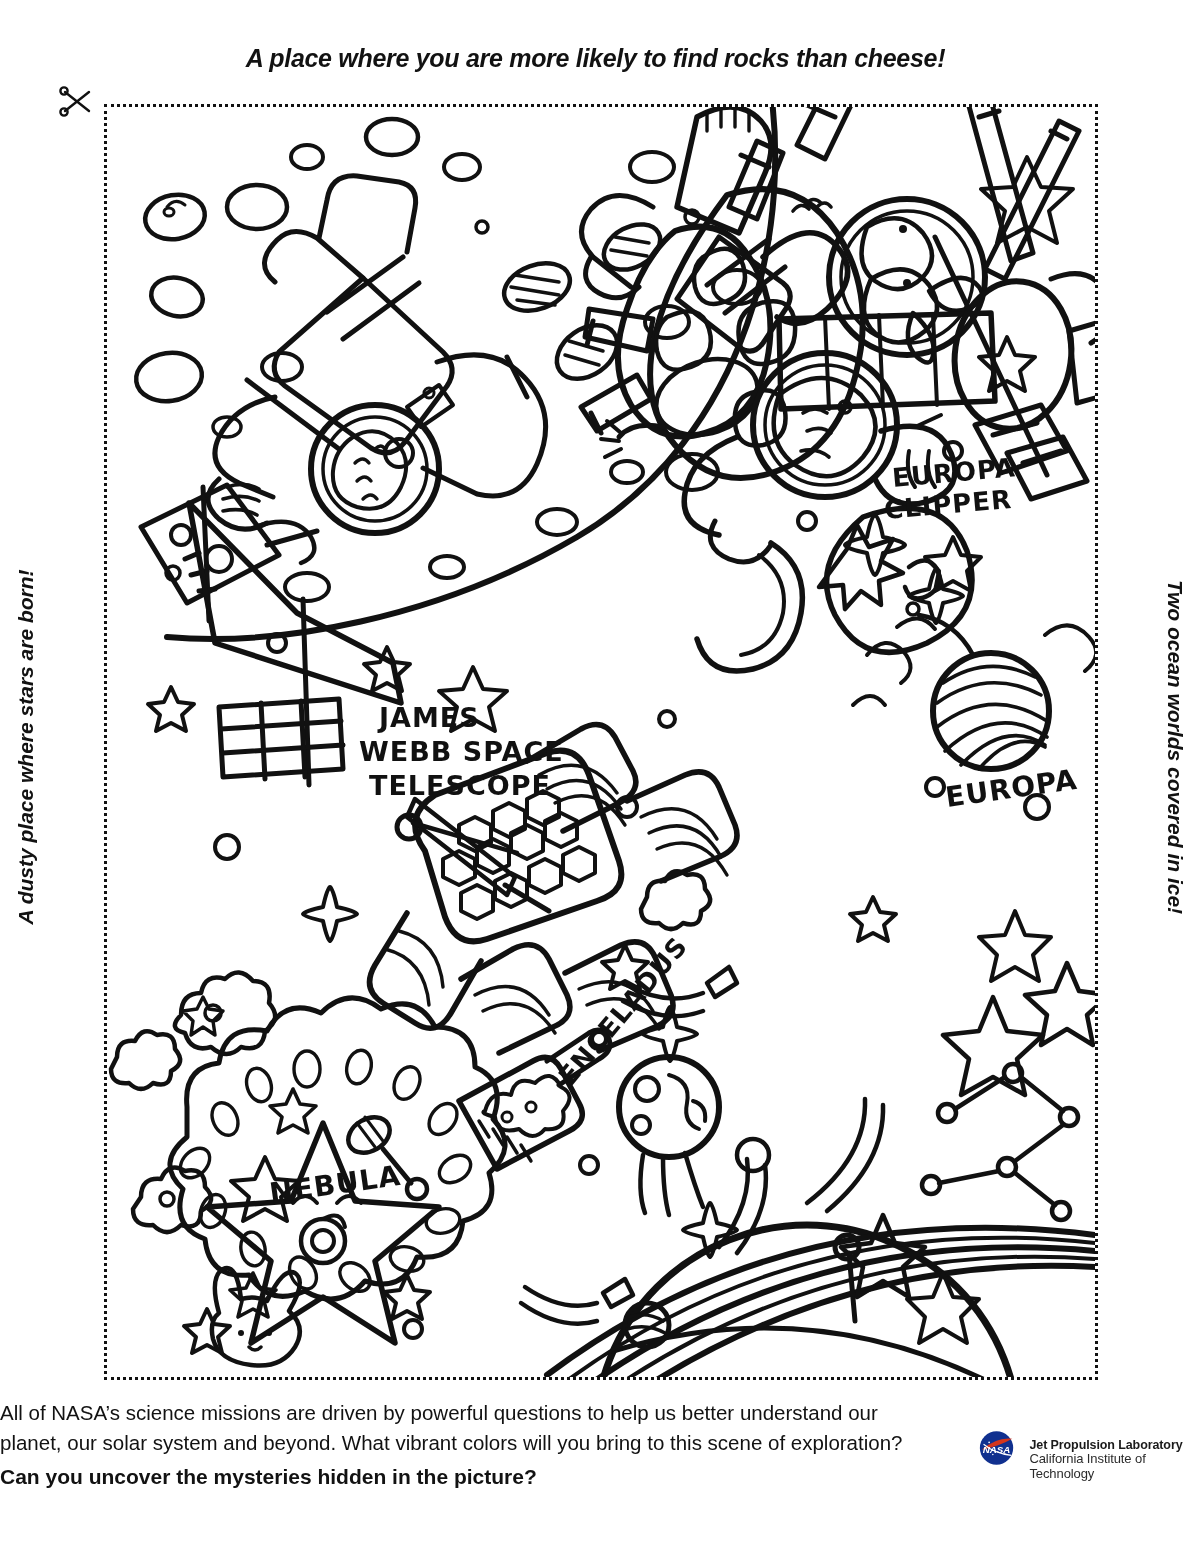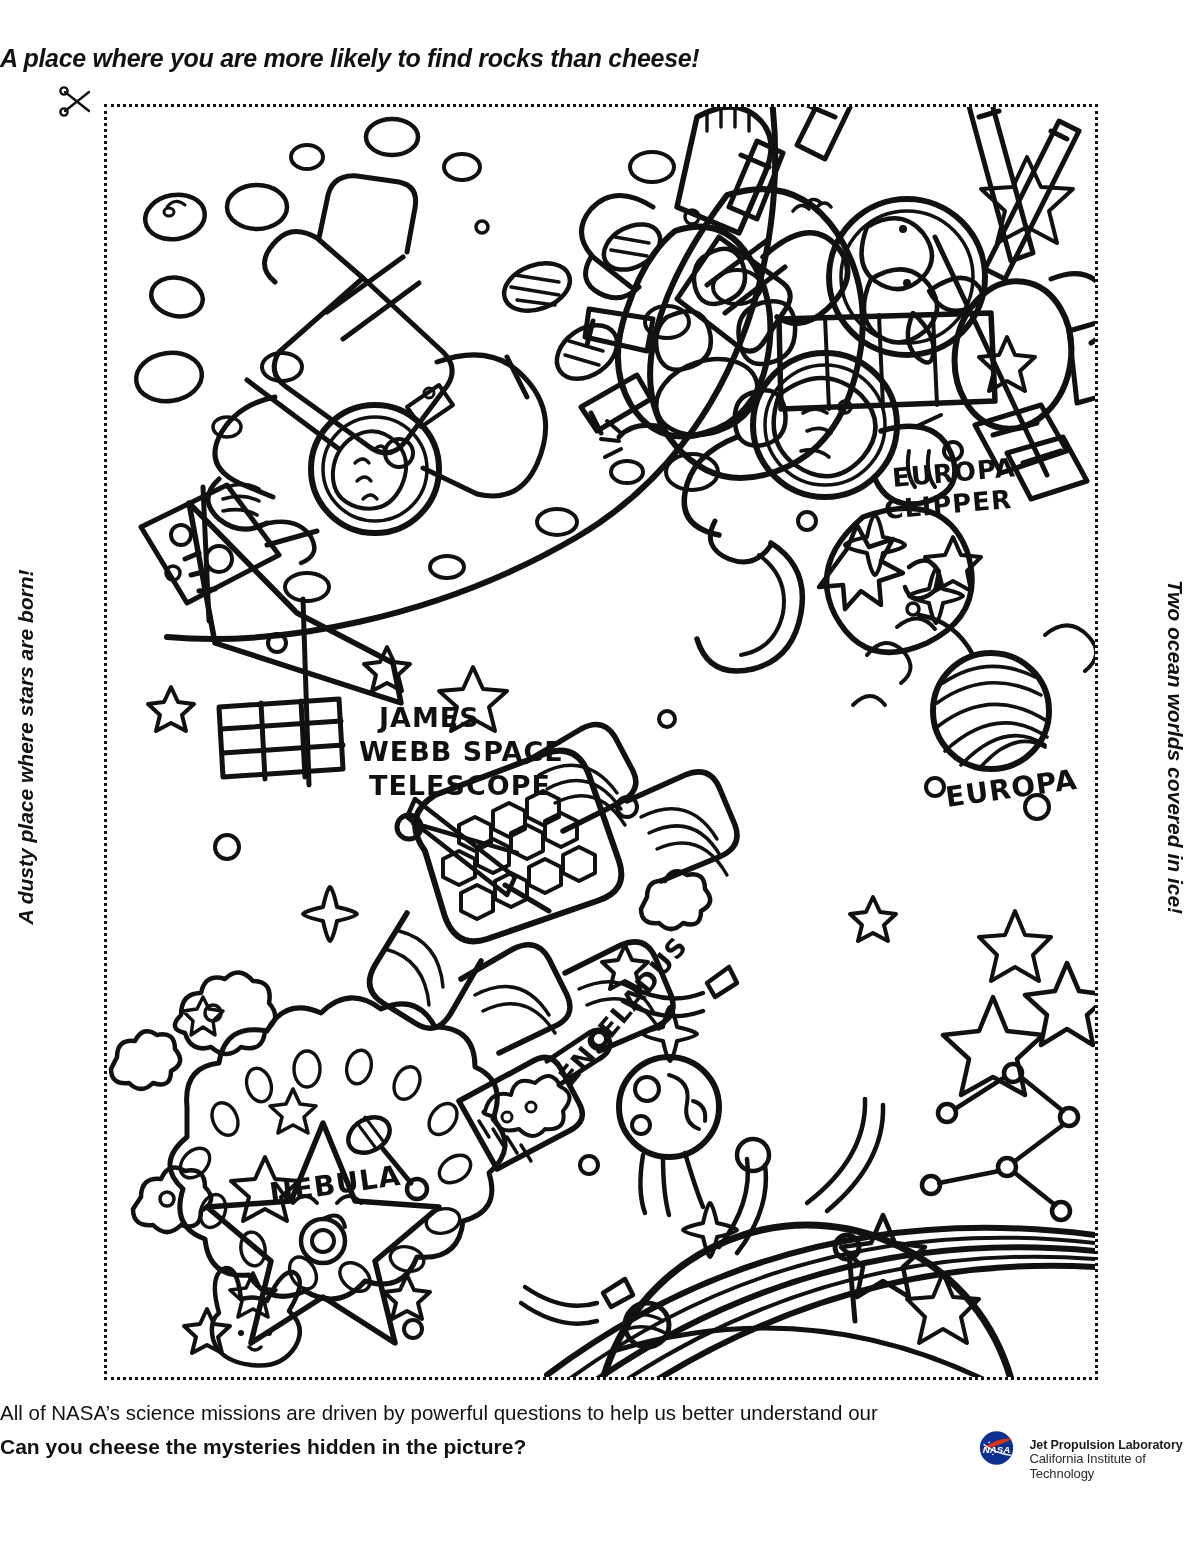--- a/index.html
+++ b/index.html
@@ -15,21 +15,21 @@
     color: #111111;
     overflow: hidden;
   }
 
   
   .top-caption {
     position: absolute;
     top: 44px;
     left: 0;
     width: 1191px;
-    text-align: left;
+    text-align: center;
     font-size: 25px;
     font-weight: bold;
     font-style: italic;
     letter-spacing: -0.3px;
     color: #121212;
   }
 
   
   .scissors {
     position: absolute;
@@ -638,21 +638,22 @@
     <text class="hand" x="164" y="1096" font-size="28" transform="rotate(-8 164 1096)">NEBULA</text>
   </svg>
 </div>
 
 <div class="side-caption side-left">A dusty place where stars are born!</div>
 
 <div class="side-caption side-right">Two ocean worlds covered in ice!</div>
 
 <div class="bottom">
   <p>All of NASA’s science missions are driven by powerful questions to help us better understand our</p>
-  <p class="q">Can you cheese the mysteries hidden in the picture?</p>
+  <p>planet, our solar system and beyond. What vibrant colors will you bring to this scene of exploration?</p>
+  <p class="q">Can you uncover the mysteries hidden in the picture?</p>
 </div>
 
 <div class="jpl">
   <svg width="48" height="40" viewBox="0 0 48 40">
     <circle cx="20" cy="20" r="18" fill="#10308f"></circle>
     <g fill="#ffffff">
       <circle cx="12" cy="14" r="0.9"></circle>
       <circle cx="27" cy="12" r="0.8"></circle>
       <circle cx="16" cy="27" r="0.8"></circle>
       <circle cx="29" cy="26" r="0.7"></circle>

